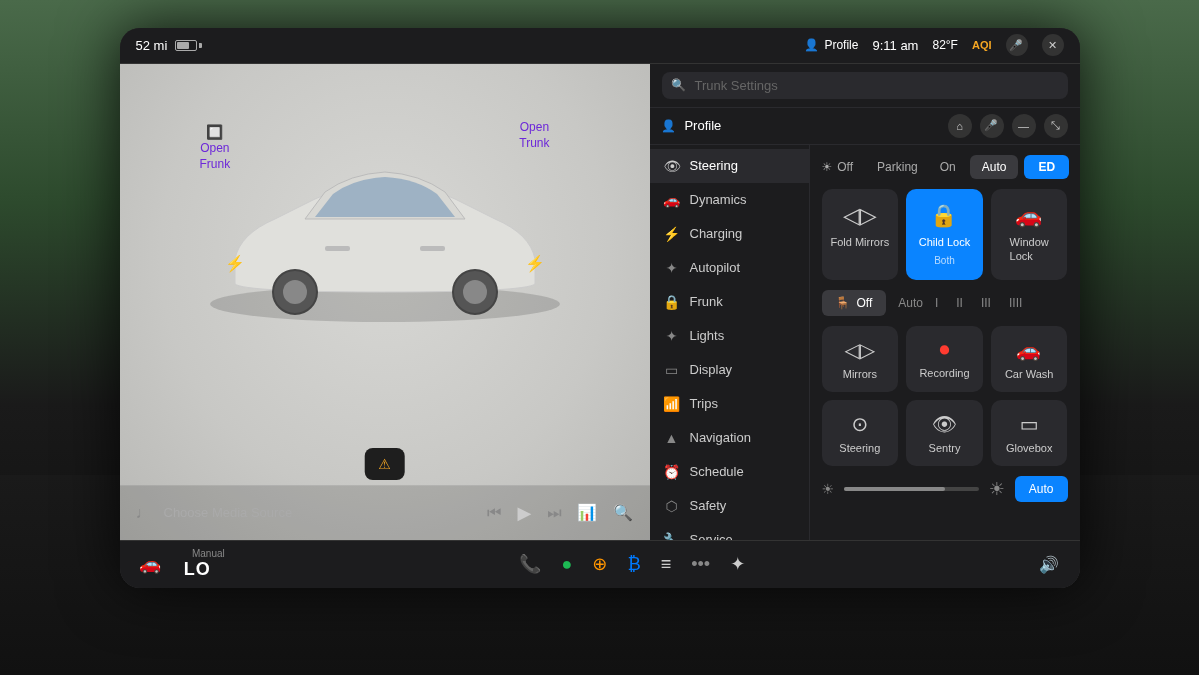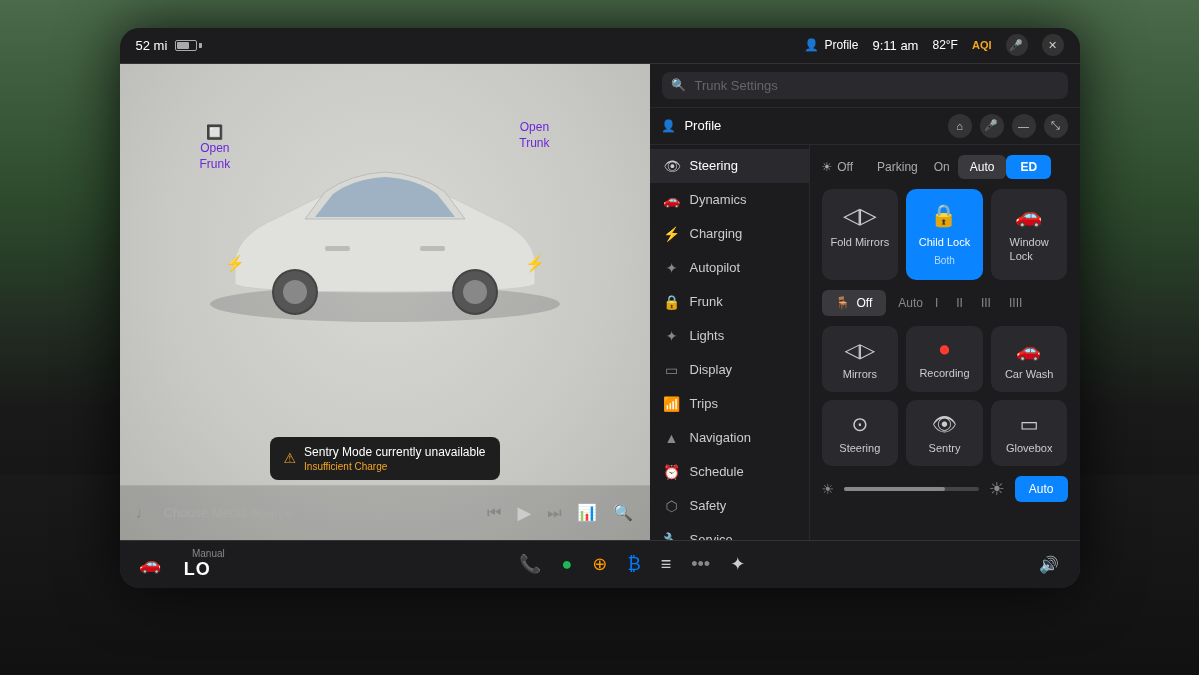--- a/index.html
+++ b/index.html
@@ -397,20 +397,21 @@
       color: #aaa;
       font-size: 12px;
       display: flex;
       align-items: center;
       gap: 5px;
     }
 
     .lights-options {
       display: flex;
       align-items: center;
+      gap: 6px;
       margin-left: 8px;
     }
 
     .light-option {
       color: #aaa;
       font-size: 12px;
       padding: 4px 8px;
       border-radius: 6px;
     }
 
@@ -723,24 +724,20 @@
           <text x="330" y="125" font-size="16" fill="#ff9500">⚡</text>
           <text x="30" y="125" font-size="16" fill="#ff9500">⚡</text>
 
           <rect x="130" y="102" width="25" height="5" rx="2" fill="#bbb"></rect>
           <rect x="225" y="102" width="25" height="5" rx="2" fill="#bbb"></rect>
         </svg>
       </div>
 
       <div class="sentry-warning">
         <span class="sentry-warning-icon">⚠</span>
-        <div>
-          <span>Sentry Mode currently unavailable</span>
-          <span class="sentry-warning-sub">Insufficient Charge</span>
-        </div>
       </div>
 
       <div class="media-bar">
         <span class="media-note-icon">♩</span>
         <span class="media-source">Choose Media Source</span>
         <div class="media-controls">
           <span style="color:#888;font-size:16px">⏮</span>
           <span style="color:#ccc;font-size:18px">▶</span>
           <span style="color:#888;font-size:16px">⏭</span>
           <span style="color:#888;font-size:16px">📊</span>

